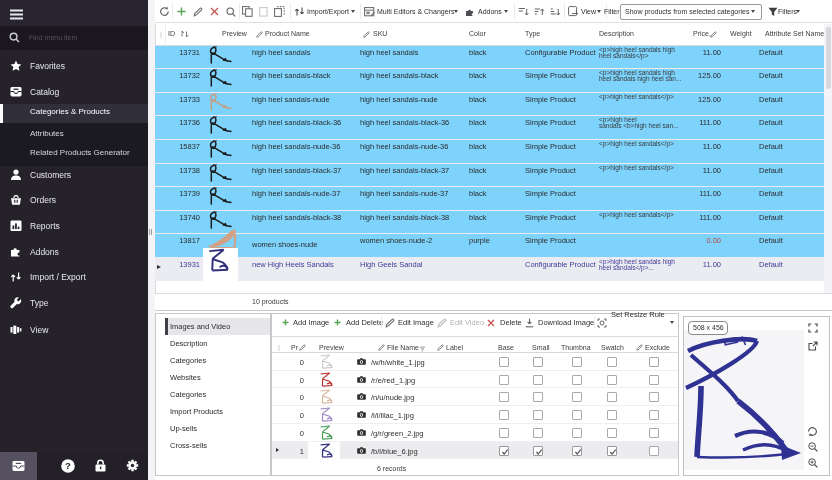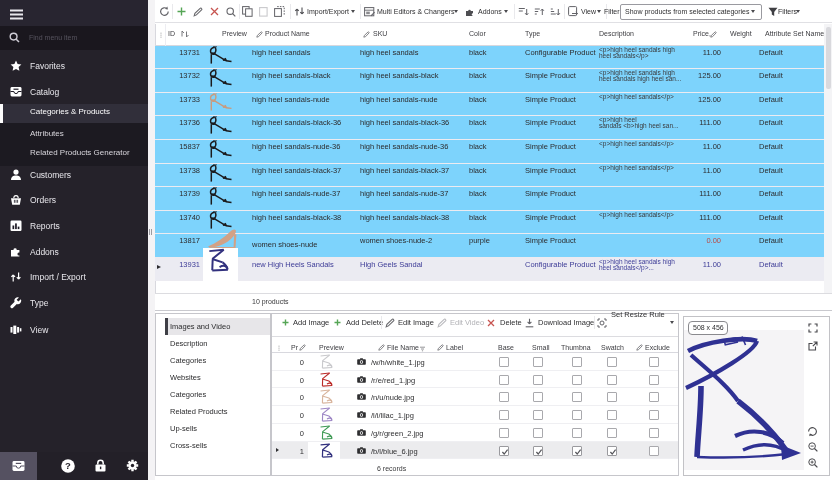--- a/index.html
+++ b/index.html
@@ -453,21 +453,21 @@
 <div class="ab" style="left:155px;top:293px;width:677px;height:18px;border-top:1px solid #dcdce0;border-bottom:1px solid #c9c9ce;background:#fff"></div>
 <div class="ab" style="left:252px;top:298px;font-size:7px;color:#3a3a3c">10 products</div>
 <div class="ab" style="left:155px;top:313px;width:116px;height:163px;border:1px solid #c6c6cb;background:#fff"></div>
 <div class="ab" style="left:165px;top:318px;width:105px;height:17px;background:#e7e6e9"></div>
 <div class="ab" style="left:165px;top:318px;width:3px;height:17px;background:#3f3f46"></div>
 <div class="tab" style="top:322px">Images and Video</div>
 <div class="tab" style="top:339px">Description</div>
 <div class="tab" style="top:356px">Categories</div>
 <div class="tab" style="top:373px">Websites</div>
 <div class="tab" style="top:390px">Categories</div>
-<div class="tab" style="top:407px">Related Products</div>
+<div class="tab" style="top:407px">Import Products</div>
 <div class="tab" style="top:424px">Up-sells</div>
 <div class="tab" style="top:441px">Cross-sells</div>
 <div class="tab" style="top:478px">Product Reviews</div>
 <div class="ab" style="left:271px;top:313px;width:408px;height:163px;border:1px solid #c6c6cb;background:#fff"></div>
 <svg class="ab" style="left:282px;top:318.5px" width="7" height="7" viewBox="0 0 7 7">
       <path d="M3.5 0.5V6.5M0.5 3.5H6.5" stroke="#55a555" stroke-width="1.4"></path>
     </svg>
 <div class="btxt" style="left:293px;top:318px">Add Image</div>
 <svg class="ab" style="left:334px;top:318.5px" width="7" height="7" viewBox="0 0 7 7">
       <path d="M3.5 0.5V6.5M0.5 3.5H6.5" stroke="#55a555" stroke-width="1.4"></path>

